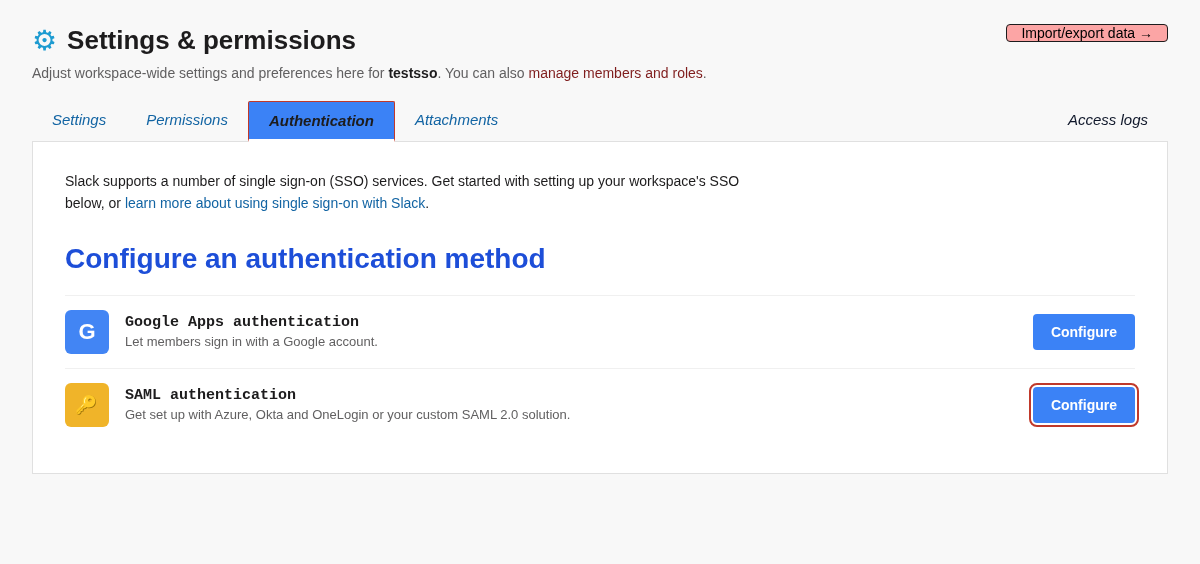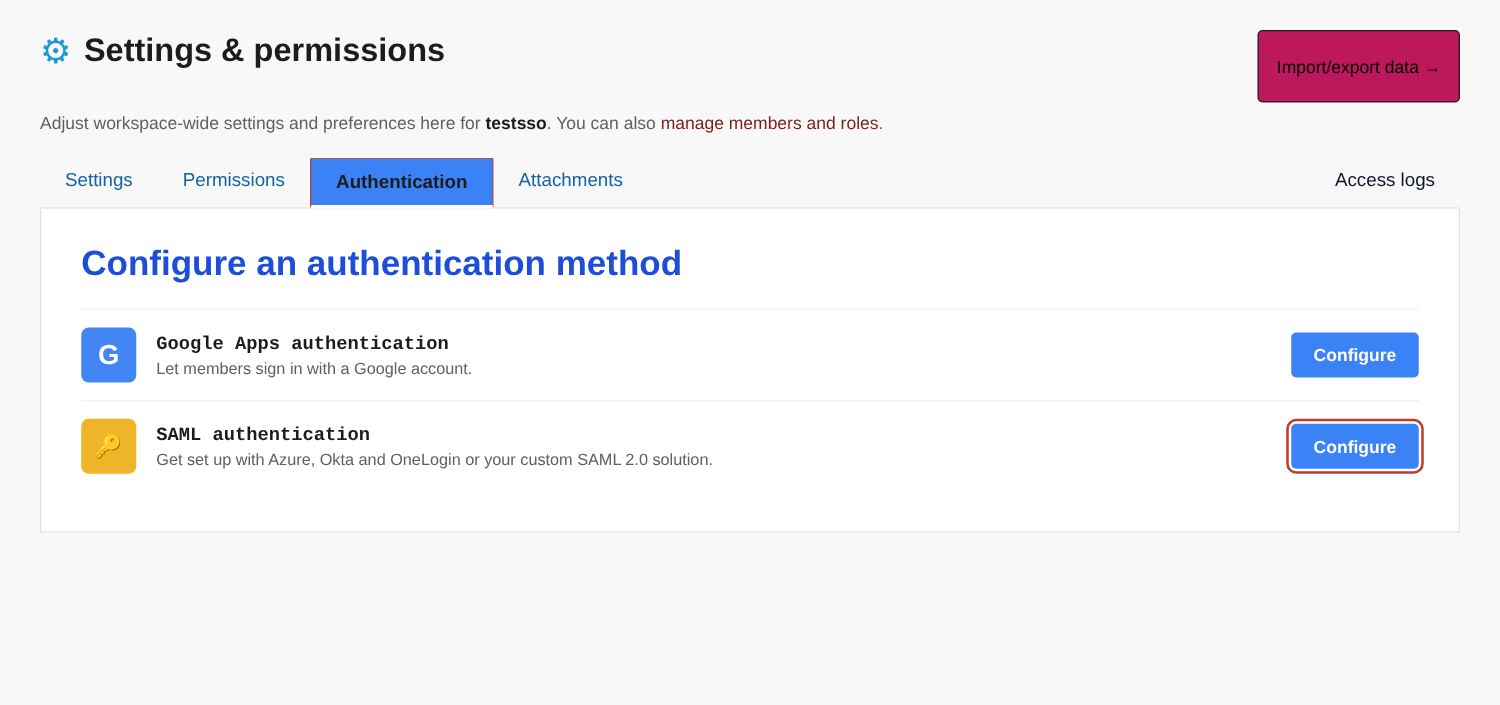--- a/index.html
+++ b/index.html
@@ -31,22 +31,22 @@
       color: #1d9bd1;
       font-size: 28px;
     }
     .page-title {
       font-size: 26px;
       font-weight: 700;
       color: #1d1c1d;
     }
     .import-btn {
       border: 1.5px solid #1d1c1d;
-      background: #be185d;
-      padding: 20px 14px;
+      background: #fca5a5;
+      padding: 0 14px;
       border-radius: 4px;
       cursor: pointer;
       font-size: 14px;
       font-weight: 500;
       display: flex;
       align-items: center;
       gap: 6px;
       white-space: nowrap;
     }
     .subtitle {
@@ -65,20 +65,21 @@
     .tab {
       padding: 10px 20px;
       font-size: 15px;
       cursor: pointer;
       color: #1264a3;
       font-weight: 400;
       text-decoration: none;
       border-bottom: 3px solid transparent;
       margin-bottom: -1px;
       white-space: nowrap;
+      font-style: italic;
     }
     .tab.active {
       color: #1d1c1d;
       font-weight: 700;
       border: 1.5px solid #c0392b;
       border-bottom: 3px solid #fff;
       background: #3b82f6;
       border-radius: 2px 2px 0 0;
     }
     .tab.access-logs {
@@ -176,20 +177,23 @@
 
   <div class="tabs">
     <a class="tab" href="#">Settings</a>
     <a class="tab" href="#">Permissions</a>
     <a class="tab active" href="#">Authentication</a>
     <a class="tab" href="#">Attachments</a>
     <a class="tab access-logs" href="#">Access logs</a>
   </div>
 
   <div class="content-area">
+    <p class="intro-text">
+      <span>Slack supports a number of single sign-on (SSO) services. Get started with setting up your workspace's SSO below, or </span><a href="#">learn more about using single sign-on with Slack</a><span>.</span>
+    </p>
 
     <h2 class="section-title">Configure an authentication method</h2>
 
     <div class="auth-item">
       <div class="auth-icon google">
         <span>G</span>
       </div>
       <div class="auth-info">
         <div class="auth-name">Google Apps authentication</div>
         <div class="auth-desc">Let members sign in with a Google account.</div>

